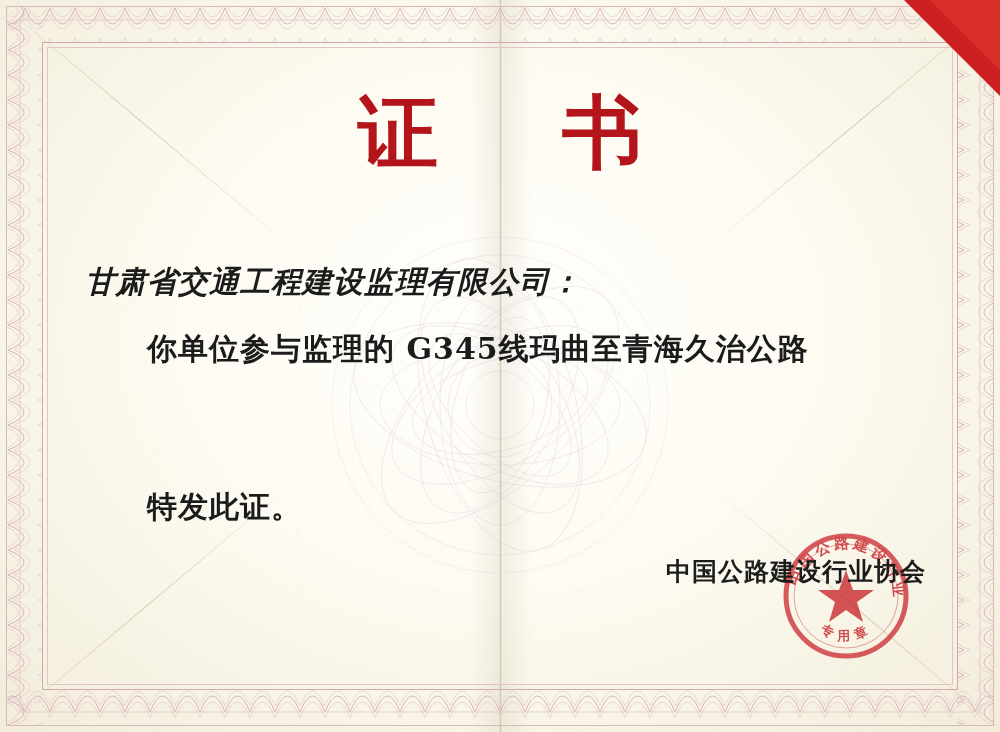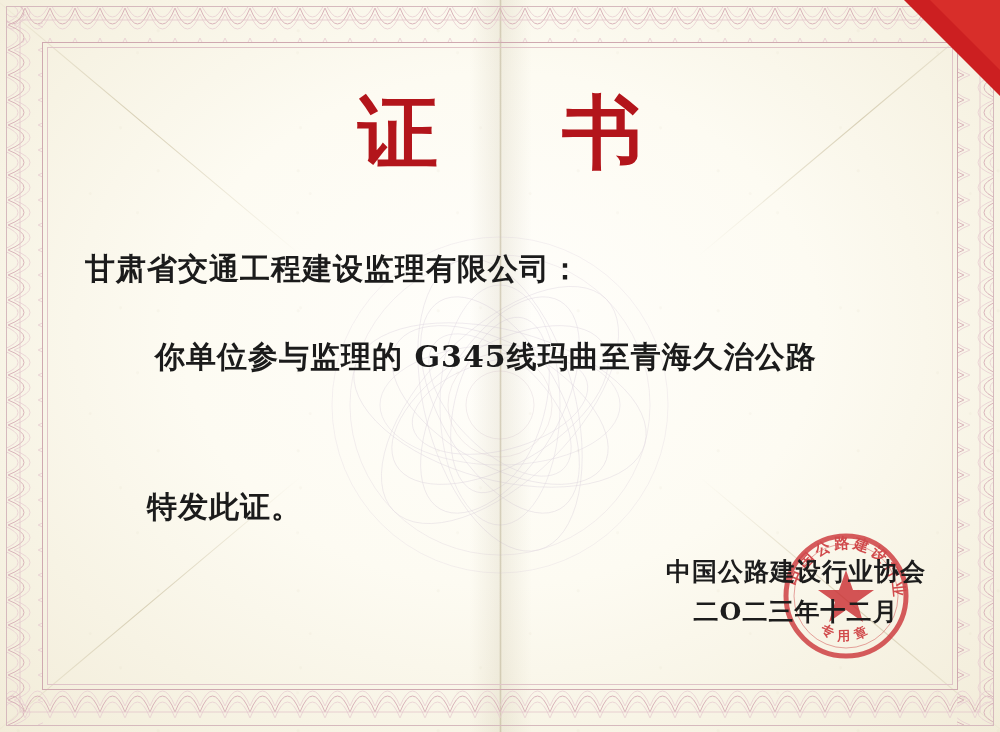--- a/index.html
+++ b/index.html
@@ -123,43 +123,44 @@
     font-weight: bold;
     font-size: 80px;
     letter-spacing: 48px;
     text-indent: 48px;
     color: #b3151b;
     line-height: 1;
   }
 
   .salutation {
     position: absolute;
-    top: 249px;
+    top: 262px;
     left: 85px;
     font-family: "DejaVu Serif", "Liberation Serif", serif;
     font-weight: bold;
     font-size: 30px;
     color: #1b1b1b;
     letter-spacing: 1px;
+    font-style: italic;
   }
 
   .body-text {
     position: absolute;
     top: 322px;
     left: 85px;
     width: 828px;
     font-family: "DejaVu Serif", "Liberation Serif", serif;
     font-weight: bold;
     font-size: 30px;
     line-height: 54px;
     color: #1b1b1b;
     letter-spacing: 1px;
     text-align: justify;
   }
-  .body-text p { margin: 8px; }
+  .body-text p { margin: 0; }
   .indent { display: inline-block; width: 62px; }
 
   .closing {
     position: absolute;
     top: 487px;
     left: 85px;
     font-family: "DejaVu Serif", "Liberation Serif", serif;
     font-weight: bold;
     font-size: 30px;
     color: #1b1b1b;
@@ -306,17 +307,16 @@
       <text font-family="DejaVu Serif, serif" font-size="15" font-weight="bold" fill="#c8252a" letter-spacing="3.2">
         <textPath href="#sealArc" startOffset="6%">中国公路建设行业协会</textPath>
       </text>
       <text font-family="DejaVu Serif, serif" font-size="13" font-weight="bold" fill="#c8252a" letter-spacing="6">
         <textPath href="#sealArcBottom" startOffset="30%">专用章</textPath>
       </text>
     </svg>
 
     <div class="issuer">
       <div>中国公路建设行业协会</div>
-      <div>二О二三年十二月</div>
     </div>
 
   </div>
 </div>
 
 </body></html>

